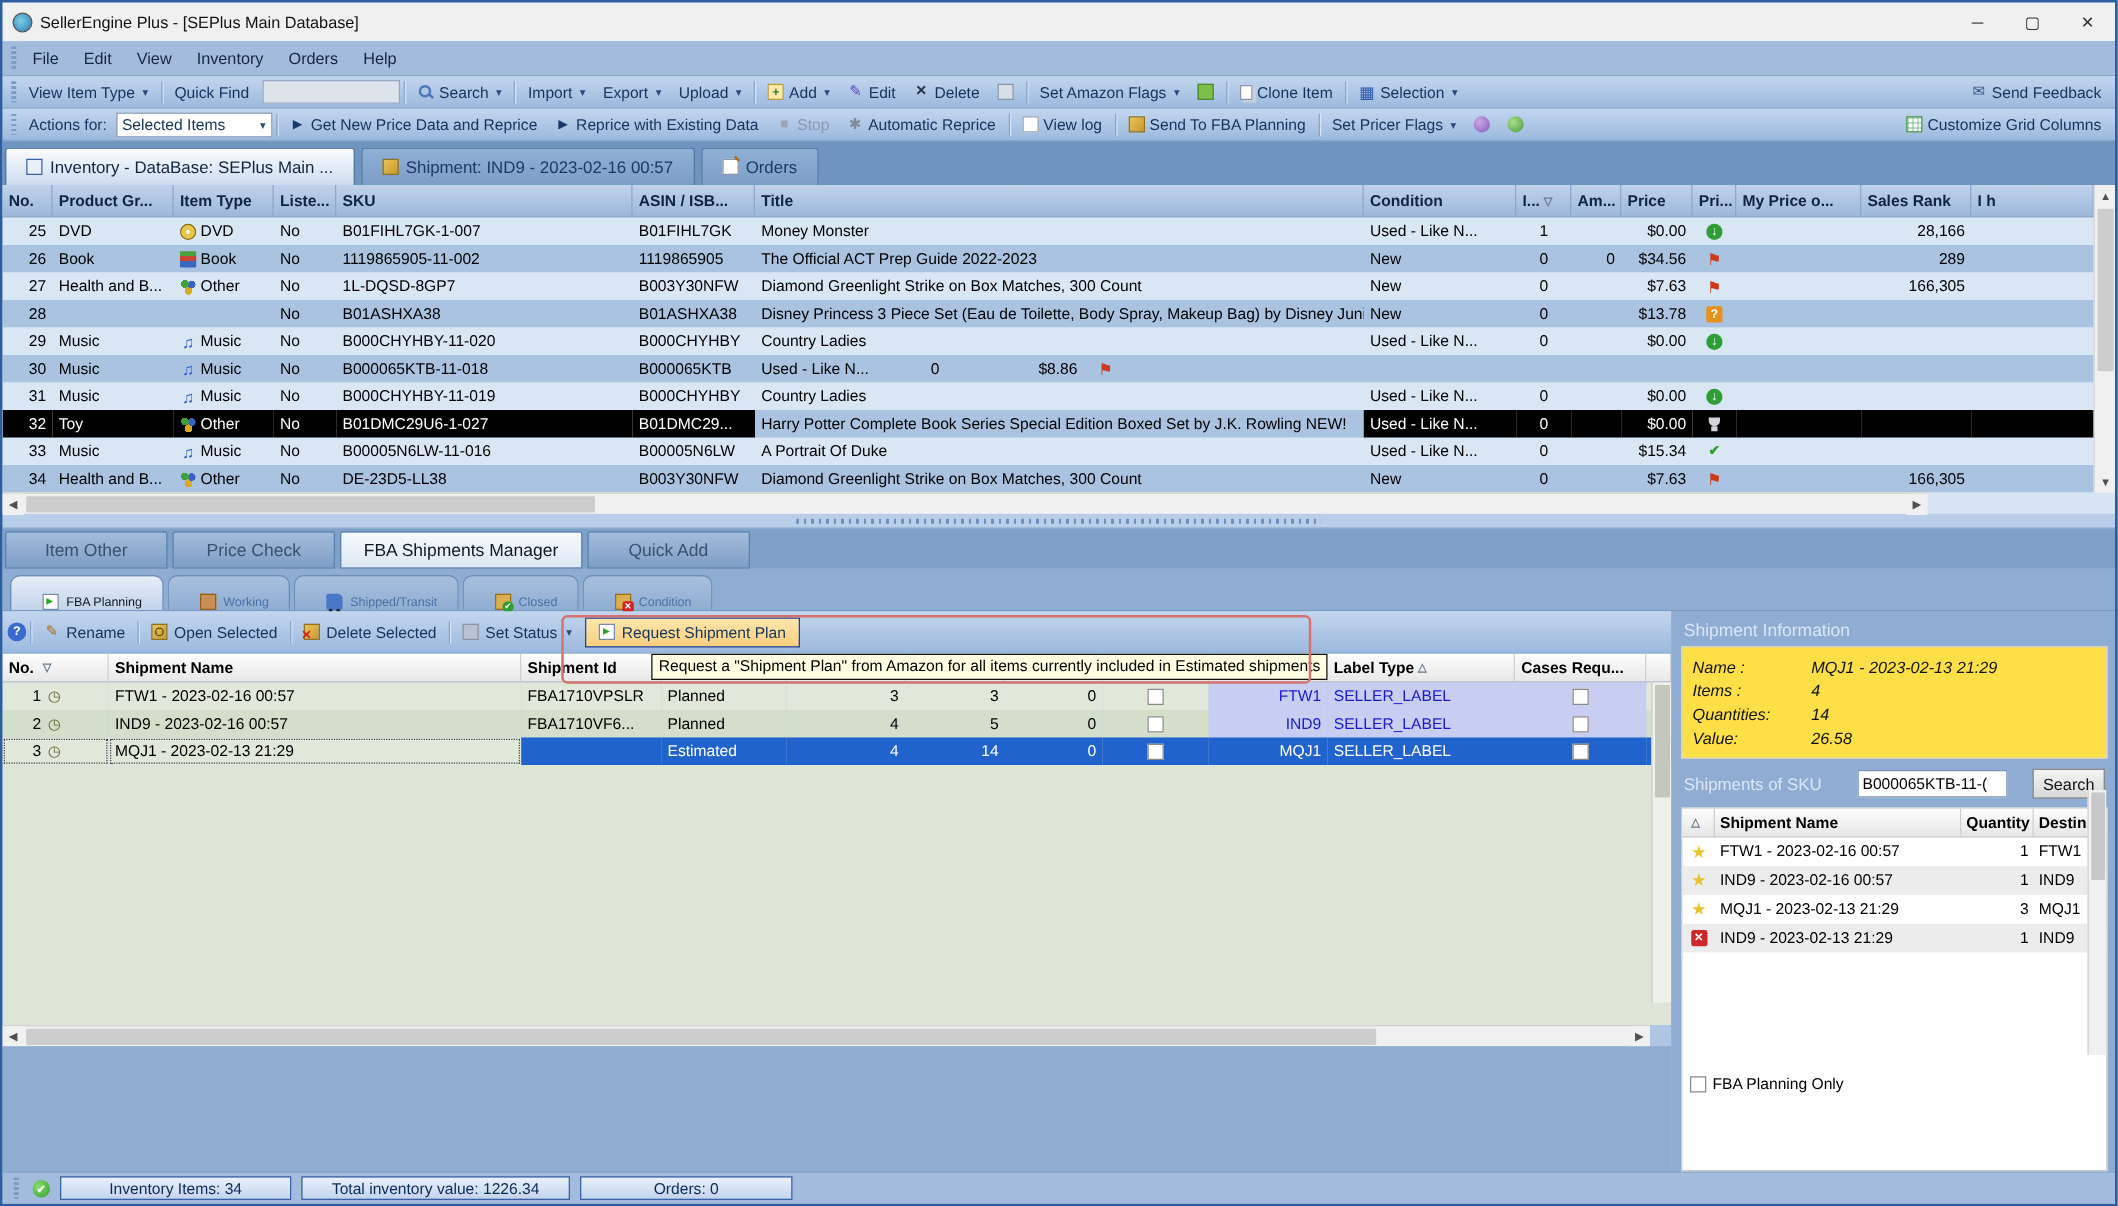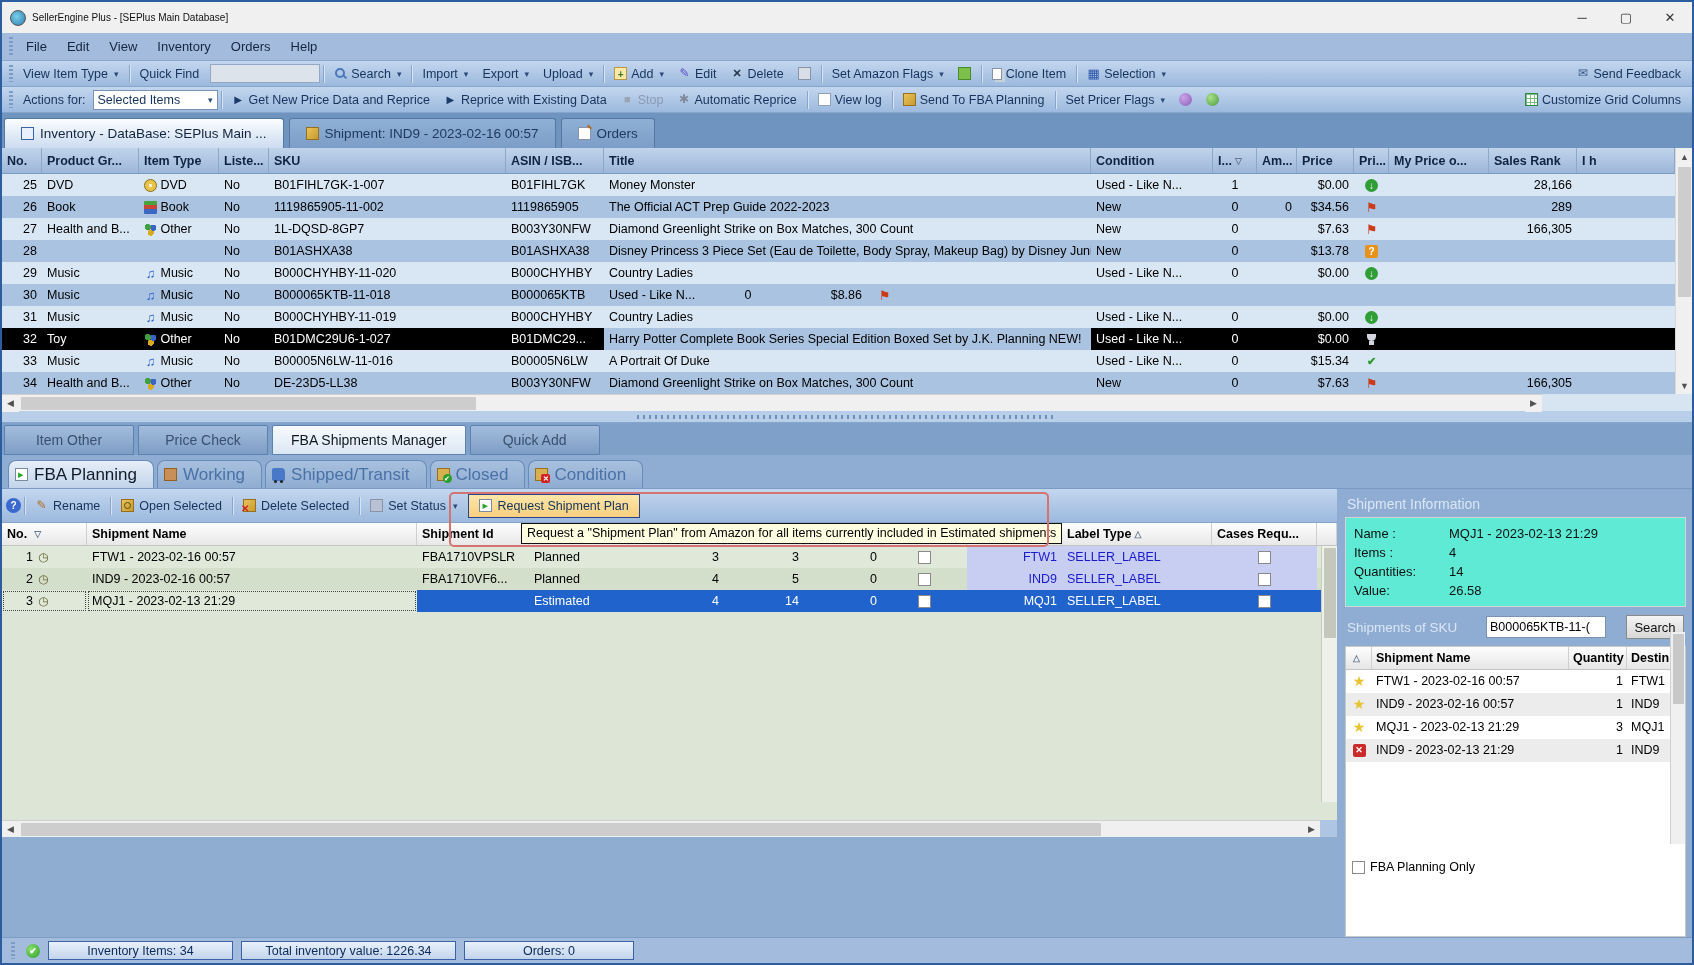--- a/index.html
+++ b/index.html
@@ -1,20 +1,20 @@
 <!DOCTYPE html>
 <html><head>
 <meta charset="utf-8">
 <style>
   html,body{margin:0;padding:0;background:#4a6a96;font-family:"Liberation Sans",sans-serif;}
   *{box-sizing:border-box;}
   .window{width:1694px;height:965px;background:#aec6e4;border:2px solid #2c5d9e;display:flex;flex-direction:column;overflow:hidden;position:relative;}
   
   .titlebar{height:31px;background:#f0f0f0;display:flex;align-items:center;padding:0 0 0 8px;flex:0 0 auto;}
-  .titlebar .ttl{font-size:10px;color:#111;margin-left:6px;flex:1;}
+  .titlebar .ttl{font-size:13px;color:#111;margin-left:6px;flex:1;}
   .winbtn{width:44px;height:31px;display:flex;align-items:center;justify-content:center;font-size:13px;color:#333;}
   
   .menubar{height:28px;background:#a3bcde;display:flex;align-items:center;gap:0;padding-left:4px;border-bottom:1px solid #8aa8cc;flex:0 0 auto;}
   .menuitem{padding:4px 10px;font-size:13px;color:#15253f;text-align:center;}
   .grip{width:4px;height:70%;margin:0 3px;background:repeating-linear-gradient(180deg,#7d9cc4 0 2px,transparent 2px 4px);}
   
   .toolbar{height:26px;background:linear-gradient(180deg,#c3d6ee,#9cb9de);display:flex;align-items:center;padding:0 4px;border-bottom:1px solid #86a5ca;font-size:12.5px;color:#15335c;flex:0 0 auto;}
   .tbtn{display:inline-flex;align-items:center;gap:4px;padding:2px 7px;white-space:nowrap;border-radius:2px;}
   .tbtn.dis{color:#8a9ab0;}
   .caret{font-size:9px;color:#2a4a7a;margin-left:2px;}
@@ -62,21 +62,21 @@
   .vscroll{position:absolute;right:0;top:0;bottom:17px;width:17px;background:#f0f0f0;display:flex;flex-direction:column;border-left:1px solid #d8d8d8;}
   .vthumb{width:13px;margin:2px auto;background:#cdcdcd;border-radius:1px;}
   
   .splitter{height:12px;background:#b9cfe9;border-bottom:1px solid #86a5ca;display:flex;align-items:center;justify-content:center;flex:0 0 auto;}
   .splitdots{width:420px;height:4px;background:repeating-linear-gradient(90deg,#6d8fb8 0 2px,transparent 2px 6px);}
   
   .ptabs{height:32px;background:#7fa0c8;display:flex;align-items:stretch;gap:4px;padding:2px 2px 0 2px;flex:0 0 auto;}
   .ptab{min-width:130px;display:flex;align-items:center;justify-content:center;font-size:14px;color:#39506e;background:linear-gradient(180deg,#a3bcdc,#7e9ec6);border:1px solid #5c82b0;border-radius:2px 2px 0 0;padding:0 18px;}
   .ptab.active{background:linear-gradient(180deg,#f7fafd,#dce7f3);color:#101820;}
   .subtabs{height:34px;background:#8fadd2;display:flex;align-items:flex-end;padding:3px 6px 0 6px;gap:3px;border-bottom:1px solid #7a9cc4;flex:0 0 auto;}
-  .stab{height:28px;display:flex;align-items:center;gap:6px;padding:0 16px 0 6px;font-size:17px;border:1px solid #6a8cb8;border-bottom:none;border-radius:8px 8px 0 0;background:linear-gradient(180deg,#a8c0de,#8fadd2);color:#4a72a8;}
+  .stab{height:28px;display:flex;align-items:flex-end;gap:6px;padding:0 16px 0 25px;font-size:10px;border:1px solid #6a8cb8;border-bottom:none;border-radius:8px 8px 0 0;background:linear-gradient(180deg,#a8c0de,#8fadd2);color:#4a72a8;}
   .stab.active{background:linear-gradient(180deg,#e6eef8,#c2d4ea);color:#101a28;}
   
   .bottom{flex:1;display:flex;min-height:0;}
   .bleft{width:1335px;flex:0 0 auto;display:flex;flex-direction:column;position:relative;min-height:0;}
   .fbatoolbar{height:34px;background:linear-gradient(180deg,#c3d6ee,#9cb9de);display:flex;align-items:center;padding:0 4px;font-size:12.5px;color:#15335c;border-bottom:1px solid #86a5ca;flex:0 0 auto;}
   .fbtn{display:inline-flex;align-items:center;gap:5px;padding:3px 7px;white-space:nowrap;}
   .rsp{background:linear-gradient(180deg,#fde6ab,#f8cf7e);border:1px solid #26438c;margin-left:4px;padding:4px 10px;}
   
   .shead{height:23px;display:flex;background:linear-gradient(180deg,#fdfdfd,#e8e8e8);border-bottom:1px solid #c4c4c4;font-weight:bold;font-size:12.5px;color:#000;flex:0 0 auto;}
   .shead .hc{display:flex;align-items:center;padding:0 5px;border-right:1px solid #cfcfcf;white-space:nowrap;overflow:hidden;}
@@ -106,21 +106,21 @@
   .sempty{flex:1;background:#dde6d6;}
   .bgap{height:100px;background:#8eadd0;flex:0 0 auto;}
   .svscroll{position:absolute;right:0;top:57px;bottom:135px;width:16px;background:#eef0ea;border-left:1px solid #c8ccc0;}
   .svscroll .vthumb{width:12px;height:90px;margin:2px;background:#c4c8bc;}
   
   .redrect{position:absolute;left:447px;top:3px;width:600px;height:55px;border:2px solid #d4736f;border-radius:5px;pointer-events:none;z-index:6;}
   .tooltip{position:absolute;left:519px;top:34px;height:21px;line-height:19px;background:#ffffe1;border:1px solid #111;padding:0 5px;font-size:12.5px;color:#000;white-space:nowrap;z-index:5;}
   
   .rpanel{flex:1;background:#8fadd2;display:flex;flex-direction:column;padding:4px 6px 0 8px;min-height:0;position:relative;}
   .rptitle{font-size:14px;color:#dbe6f5;padding:3px 2px 5px 2px;flex:0 0 auto;}
-  .infobox{background:#5eead4;border:1px solid #d4d4d4;padding:6px 8px;font-size:13px;color:#111;flex:0 0 auto;}
+  .infobox{background:#fde047;border:1px solid #d4d4d4;padding:6px 8px;font-size:13px;color:#111;flex:0 0 auto;font-style:italic;}
   .inforow{display:flex;height:19px;line-height:19px;}
   .inforow .lbl{width:95px;flex:0 0 auto;}
   .skurow{display:flex;align-items:center;gap:20px;padding:8px 2px 7px 2px;flex:0 0 auto;}
   .skulbl{font-size:13.5px;color:#dbe6f5;flex:1;}
   .skuinput{width:120px;height:22px;border:1px solid #7a93b5;background:#fff;font-size:12.5px;padding:0 3px;font-family:"Liberation Sans",sans-serif;}
   .searchbtn{width:58px;height:24px;background:linear-gradient(180deg,#f4f4f4,#d8d8d8);border:1px solid #8a8a8a;font-size:13px;display:flex;align-items:center;justify-content:center;color:#111;}
   .rlist{flex:1;background:#fff;border:1px solid #c8c8c8;display:flex;flex-direction:column;min-height:0;}
   .rlhead{height:23px;display:flex;background:linear-gradient(180deg,#fdfdfd,#e6e6e6);border-bottom:1px solid #c4c4c4;font-weight:bold;font-size:12.5px;flex:0 0 auto;}
   .rlhead .hc{display:flex;align-items:center;padding:0 4px;border-right:1px solid #cfcfcf;overflow:hidden;white-space:nowrap;}
   .rlrow{display:flex;height:23px;line-height:23px;font-size:12.5px;flex:0 0 auto;}
@@ -492,21 +492,21 @@
           <div class="c w-srank ar"></div>
           <div class="c w-ih"></div>
         </div>
         <div class="irow selrow">
           <div class="c w-no ar">32</div>
           <div class="c w-group">Toy</div>
           <div class="c w-type"><span class="pic pic-other"></span> Other</div>
           <div class="c w-listed">No</div>
           <div class="c w-sku">B01DMC29U6-1-027</div>
           <div class="c w-asin">B01DMC29...</div>
-          <div class="c w-title tlight">Harry Potter Complete Book Series Special Edition Boxed Set by J.K. Planning NEW!</div>
+          <div class="c w-title tlight">Harry Potter Complete Book Series Special Edition Boxed Set by J.K. Rowling NEW!</div>
           <div class="c w-cond">Used - Like N...</div>
           <div class="c w-i ac">0</div>
           <div class="c w-am ar"></div>
           <div class="c w-price ar">$0.00</div>
           <div class="c w-pri ac"><span class="pic pic-trophy"></span></div>
           <div class="c w-mypo"></div>
           <div class="c w-srank ar"></div>
           <div class="c w-ih"></div>
         </div>
         <div class="irow lt">

